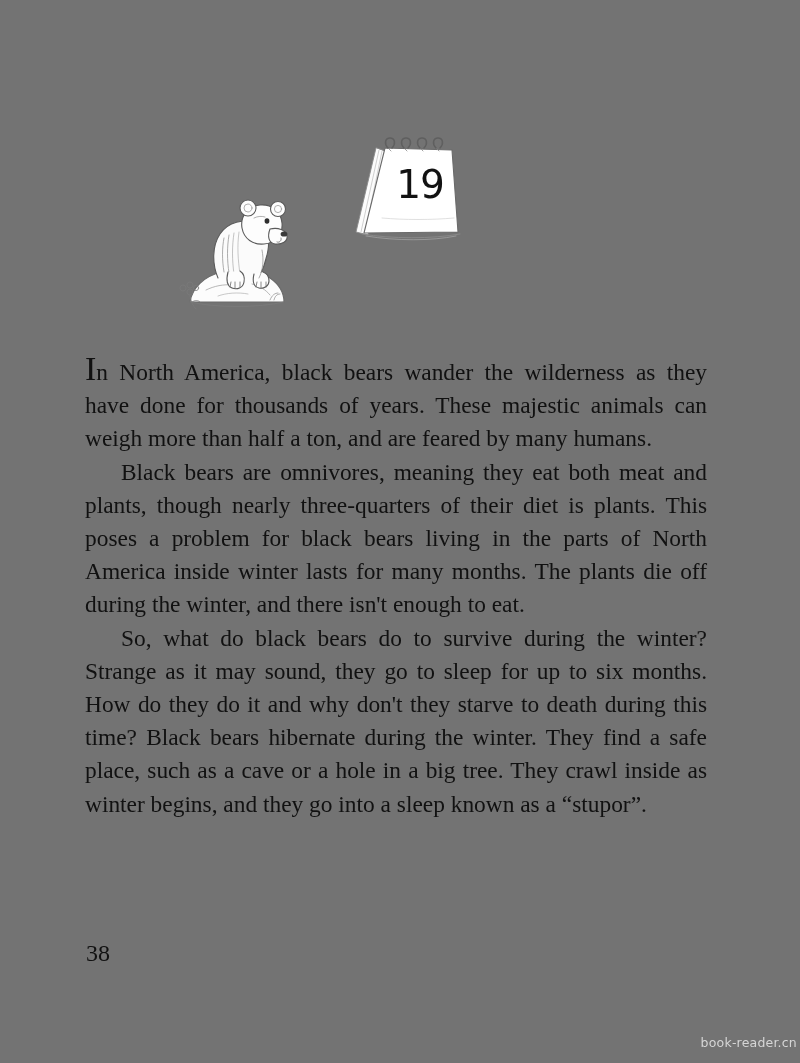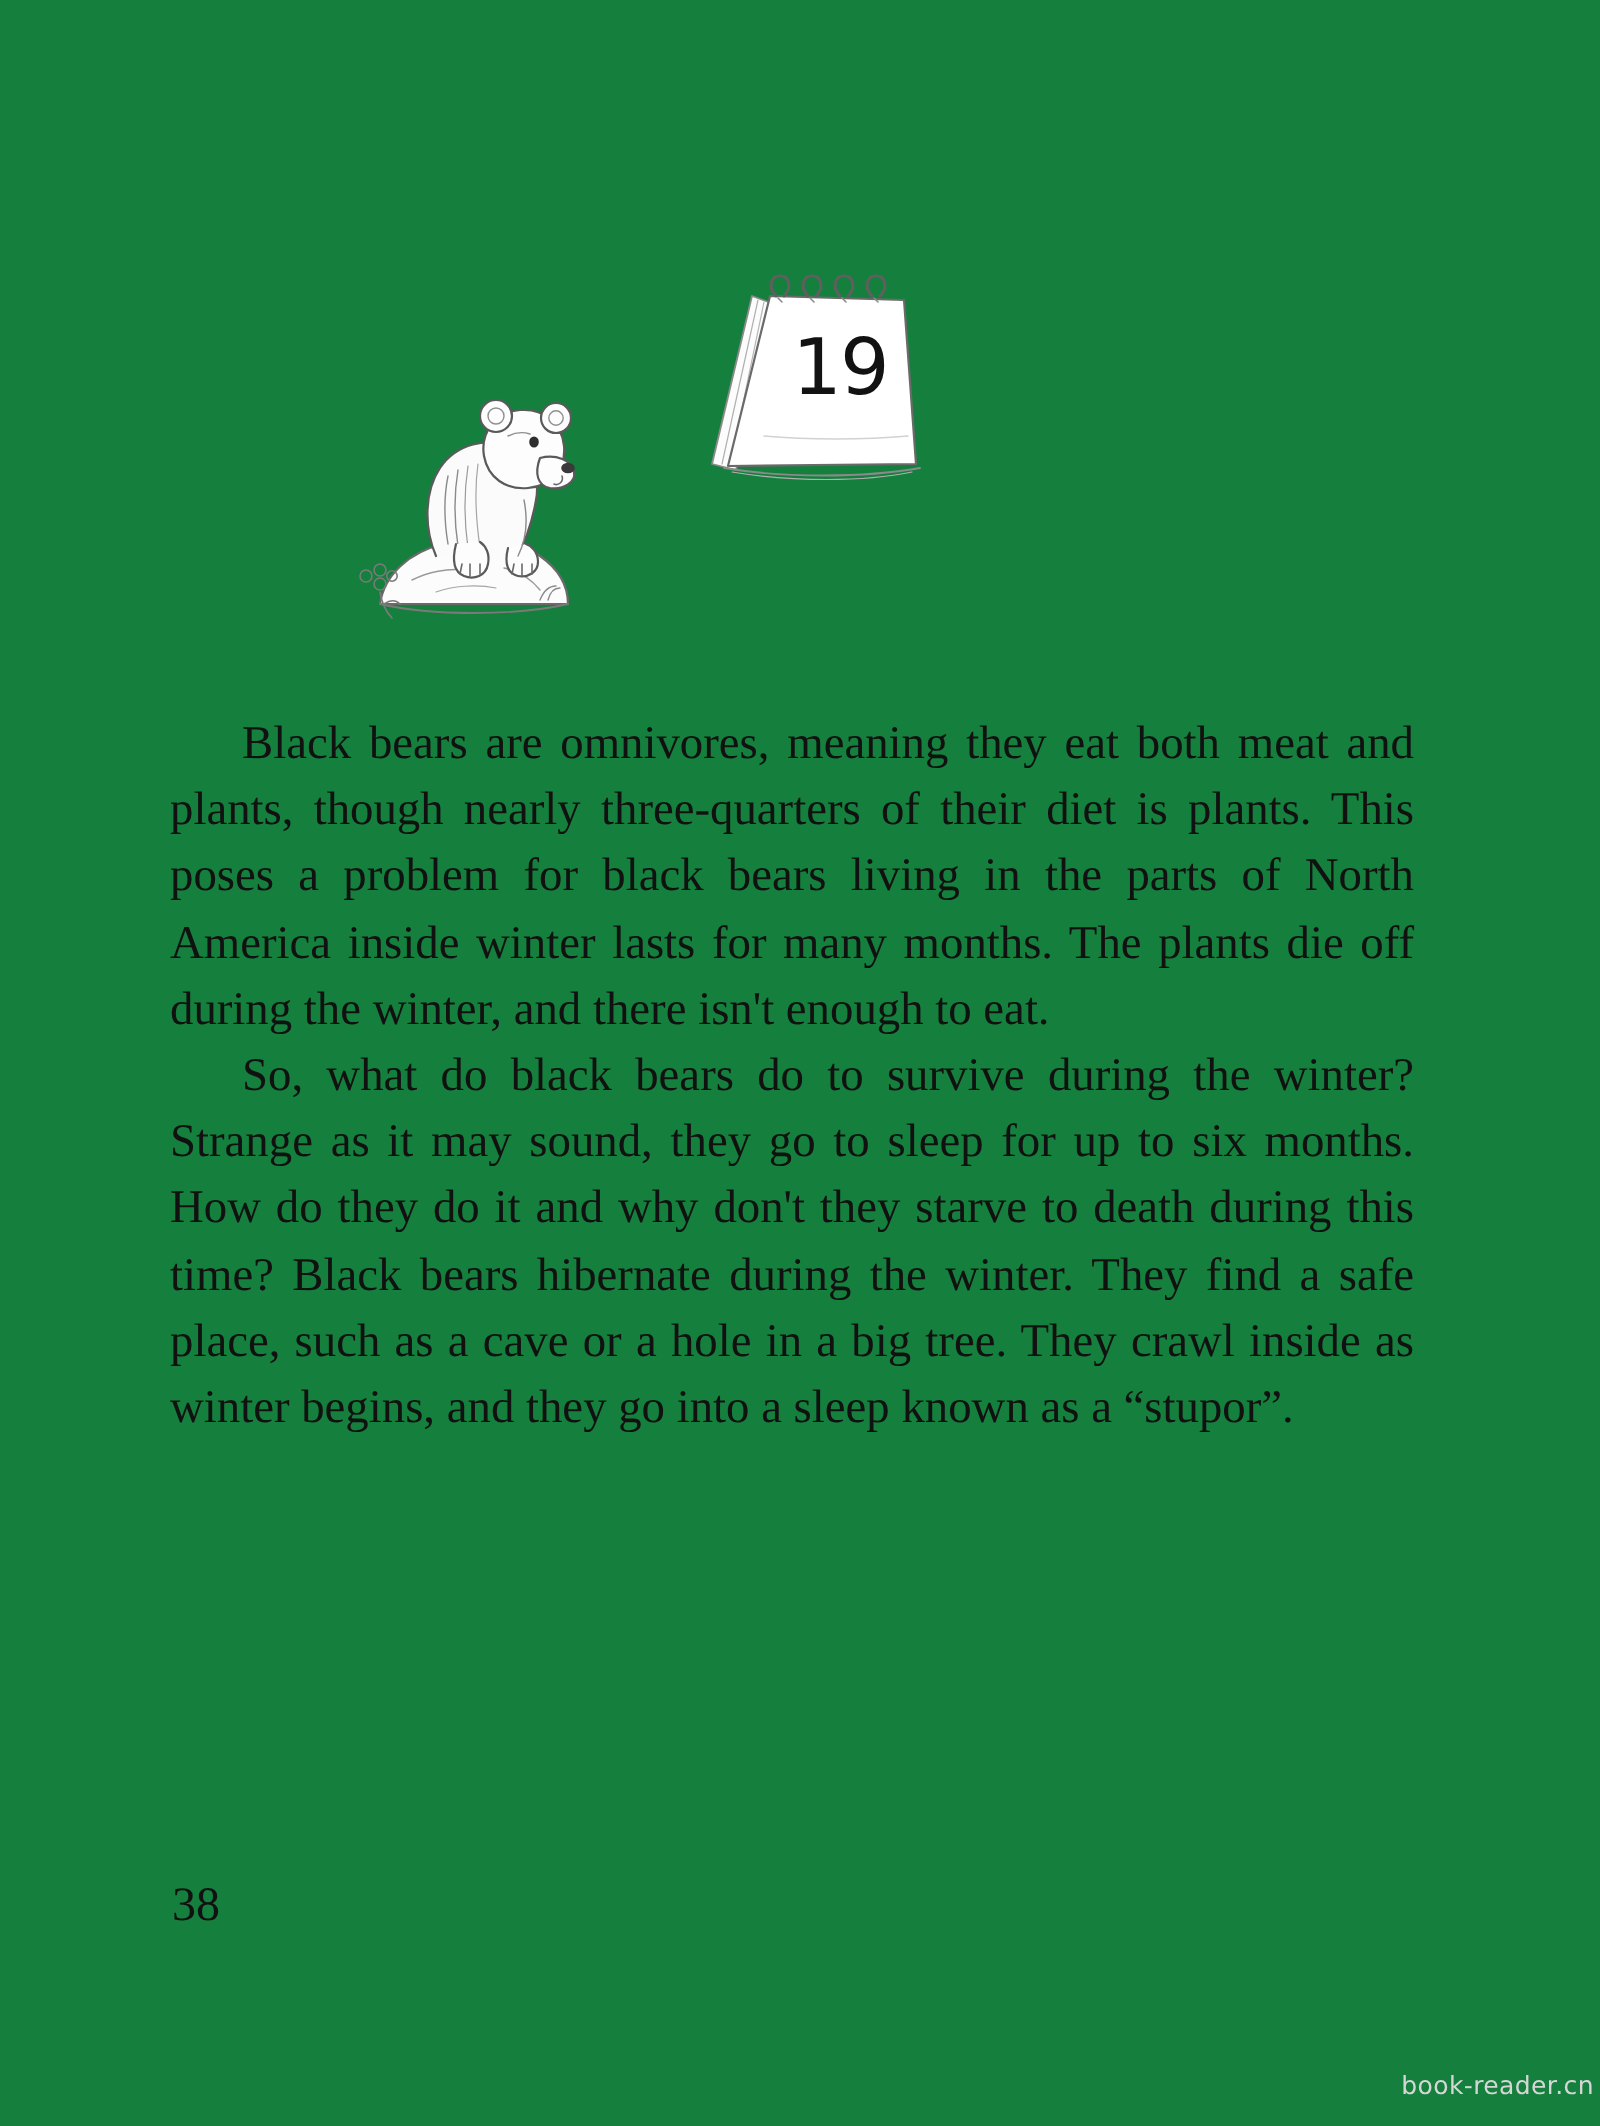--- a/index.html
+++ b/index.html
@@ -6,21 +6,21 @@
   html, body {
     margin: 0;
     padding: 0;
     background: #ffffff;
   }
 
   .page {
     position: relative;
     width: 800px;
     height: 1063px;
-    background: #15803d;
+    background: #737373;
     overflow: hidden;
     box-sizing: border-box;
   }
 
   
 
   .chapter-header {
     position: absolute;
     left: 0;
     top: 120px;
@@ -221,20 +221,21 @@
         </g>
       </svg>
     </div>
 
     <div class="calendar-number">19</div>
 
   </div>
 
   <div class="body-text">
 
+    <p class="first"><span class="initial-cap">I</span><span>n North America, black bears wander the wilderness as they have done for thousands of years. These majestic animals can weigh more than half a ton, and are feared by many humans.</span></p>
 
     <p class="indented"><span>Black bears are omnivores, meaning they eat both meat and plants, though nearly three-quarters of their diet is plants. This poses a problem for black bears living in the parts of North America inside winter lasts for many months. The plants die off during the winter, and there isn't enough to eat.</span></p>
 
     <p class="indented"><span>So, what do black bears do to survive during the winter? Strange as it may sound, they go to sleep for up to six months. How do they do it and why don't they starve to death during this time? Black bears hibernate during the winter. They find a safe place, such as a cave or a hole in a big tree. They crawl inside as winter begins, and they go into a sleep known as a “stupor”.</span></p>
   </div>
 
   <div class="page-number">38</div>
 
   <div class="watermark">book-reader.cn</div>
 

